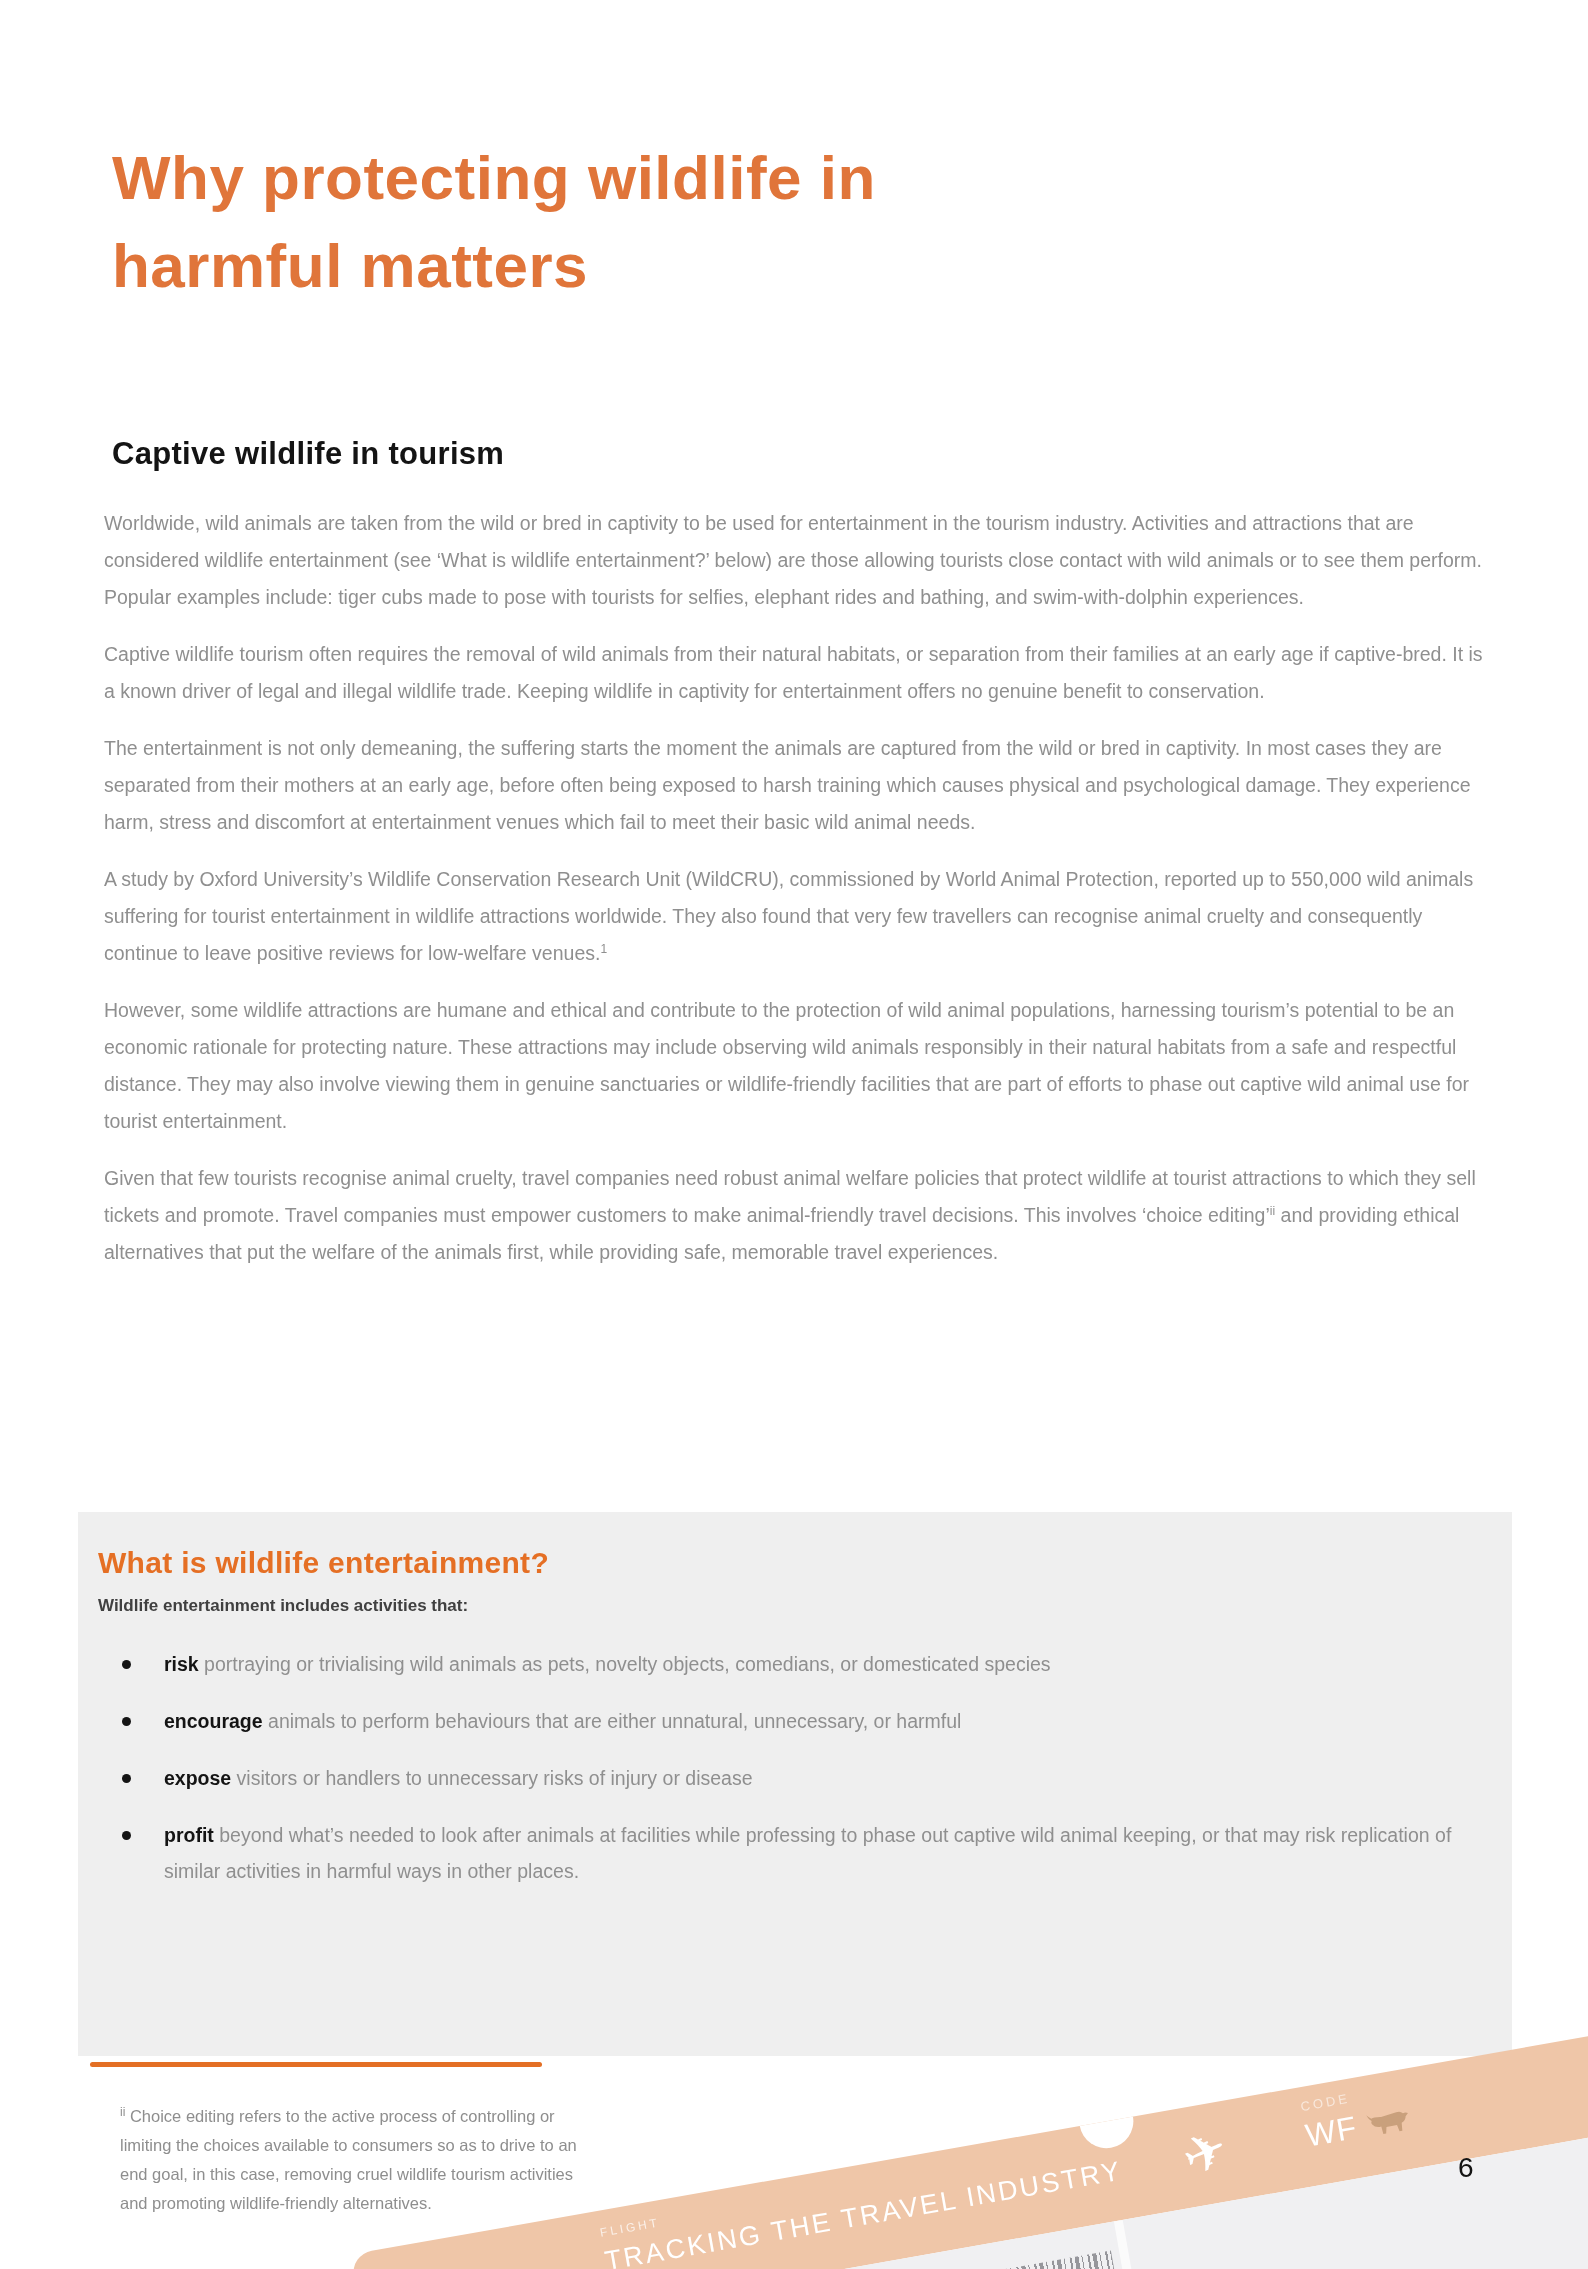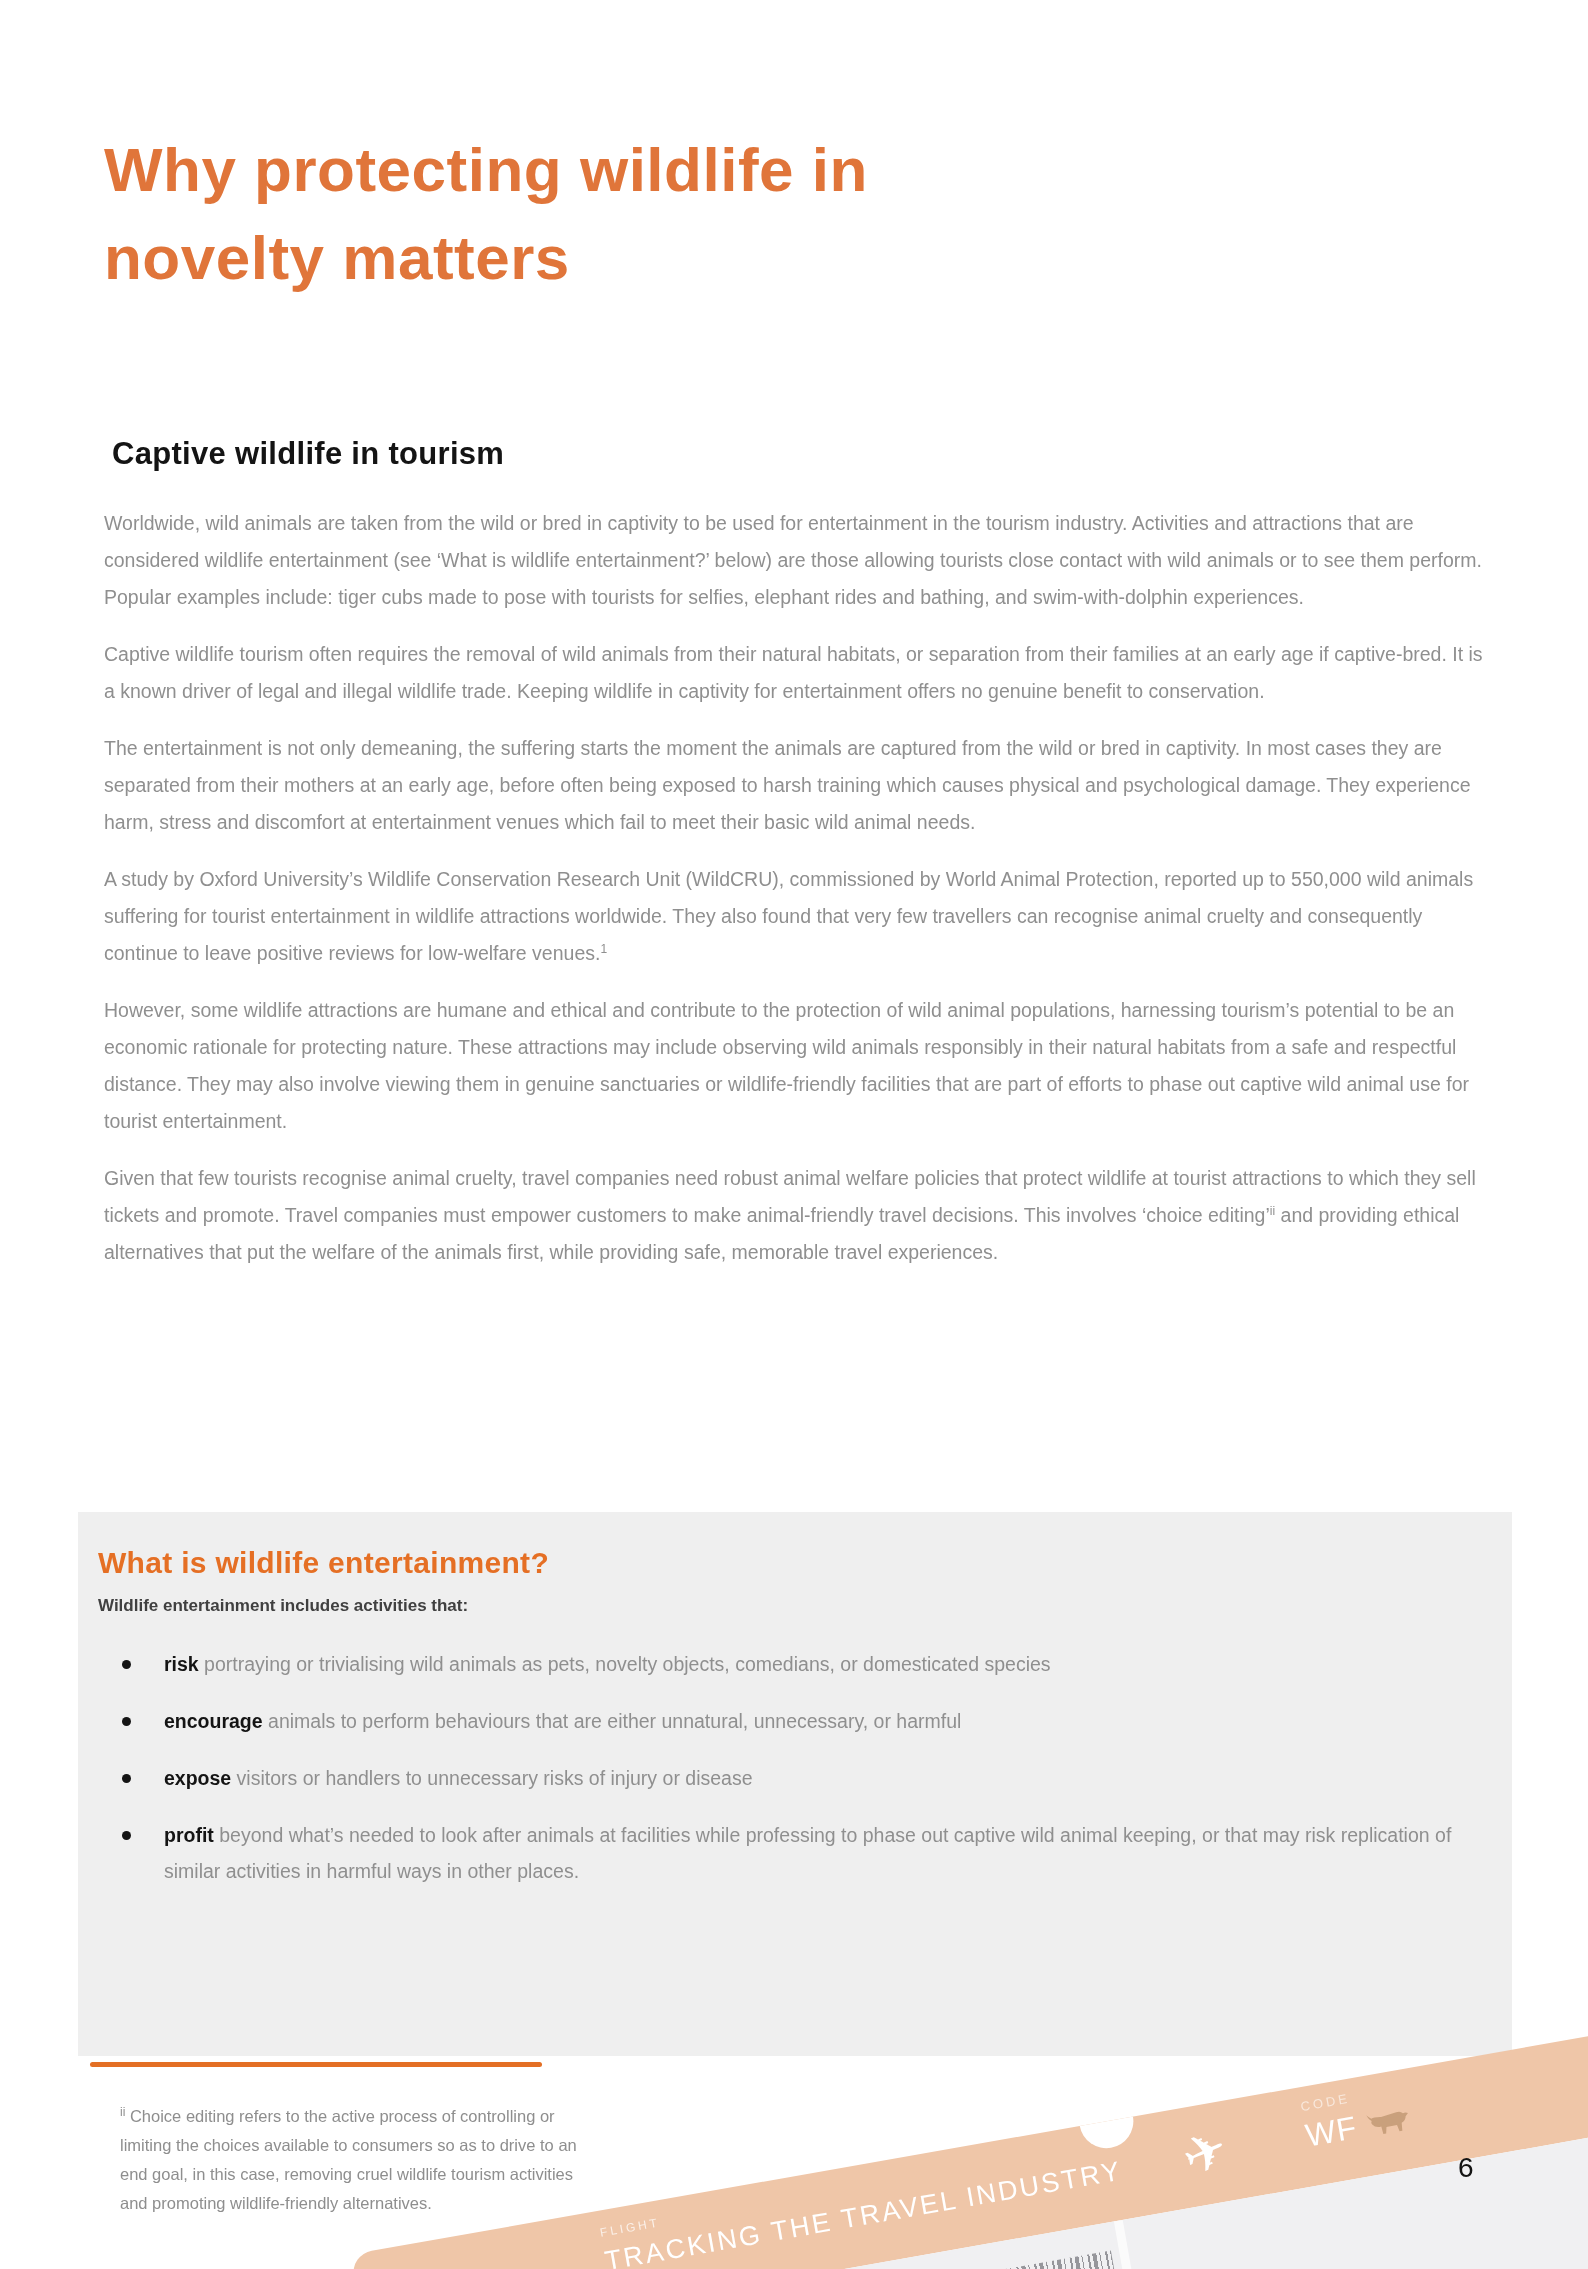--- a/index.html
+++ b/index.html
@@ -2,21 +2,21 @@
 <html><head>
 <meta charset="utf-8">
 <style>
   html,body { margin:0; padding:0; background:#fff; }
   .page {
     position:relative; width:1588px; height:2269px; overflow:hidden;
     background:#ffffff; font-family:"Liberation Sans", sans-serif;
   }
   
   .title {
-    position:absolute; left:96px; top:118px; margin:8px;
+    position:absolute; left:96px; top:118px; margin:16px;
     font-size:62px; line-height:88px; font-weight:600;
     color:#E0753A; letter-spacing:0.5px;
   }
   
   .section-heading {
     position:absolute; left:104px; top:428px; margin:8px;
     font-size:31px; font-weight:bold; color:#141414; letter-spacing:0.3px;
   }
   
   .body-col { position:absolute; left:104px; top:505px; width:1386px; }
@@ -103,21 +103,21 @@
       #96969B 12px 13px, transparent 13px 18px);
   }
 </style>
 </head>
 <body>
 
 <div class="page">
 
   <h1 class="title">
     <span>Why protecting wildlife in</span><br>
-    <span>novelty matters</span>
+    <span>harmful matters</span>
   </h1>
 
   <h2 class="section-heading">Captive wildlife in tourism</h2>
 
   <div class="body-col">
     <p><span>Worldwide, wild animals are taken from the wild or bred in captivity to be used for entertainment in the tourism industry. Activities and attractions that are considered wildlife entertainment (see ‘What is wildlife entertainment?’ below) are those allowing tourists close contact with wild animals or to see them perform. Popular examples include: tiger cubs made to pose with tourists for selfies, elephant rides and bathing, and swim-with-dolphin experiences.</span><sup></sup><span></span></p>
     <p><span>Captive wildlife tourism often requires the removal of wild animals from their natural habitats, or separation from their families at an early age if captive-bred. It is a known driver of legal and illegal wildlife trade. Keeping wildlife in captivity for entertainment offers no genuine benefit to conservation.</span><sup></sup><span></span></p>
     <p><span>The entertainment is not only demeaning, the suffering starts the moment the animals are captured from the wild or bred in captivity. In most cases they are separated from their mothers at an early age, before often being exposed to harsh training which causes physical and psychological damage. They experience harm, stress and discomfort at entertainment venues which fail to meet their basic wild animal needs.</span><sup></sup><span></span></p>
     <p><span>A study by Oxford University’s Wildlife Conservation Research Unit (WildCRU), commissioned by World Animal Protection, reported up to 550,000 wild animals suffering for tourist entertainment in wildlife attractions worldwide. They also found that very few travellers can recognise animal cruelty and consequently continue to leave positive reviews for low-welfare venues.</span><sup>1</sup><span></span></p>
     <p><span>However, some wildlife attractions are humane and ethical and contribute to the protection of wild animal populations, harnessing tourism’s potential to be an economic rationale for protecting nature. These attractions may include observing wild animals responsibly in their natural habitats from a safe and respectful distance. They may also involve viewing them in genuine sanctuaries or wildlife-friendly facilities that are part of efforts to phase out captive wild animal use for tourist entertainment.</span><sup></sup><span></span></p>

